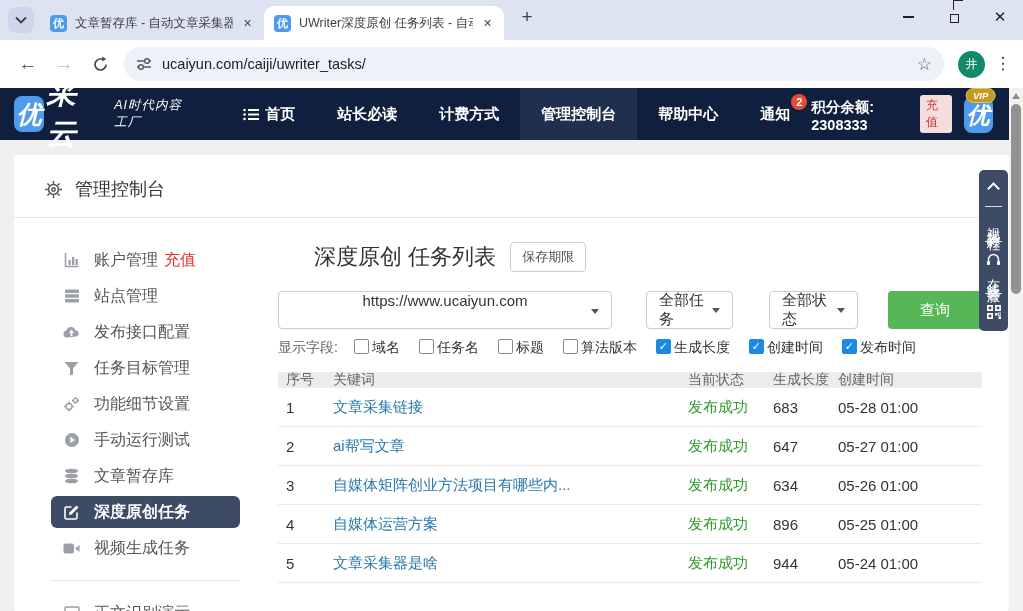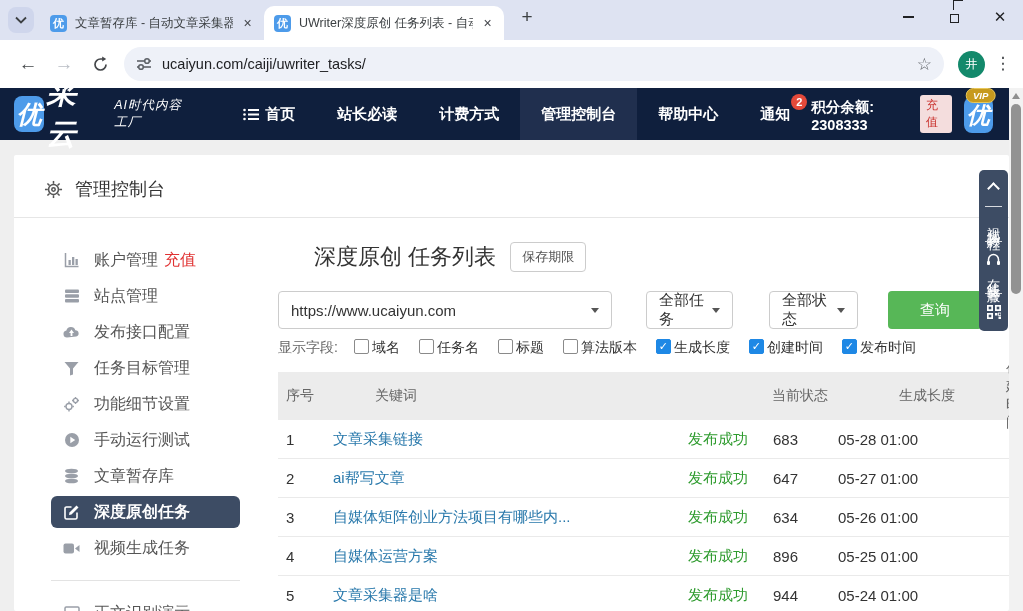--- a/index.html
+++ b/index.html
@@ -60,34 +60,34 @@
   .side-extra { color:#e03131; margin-left:6px; }
   .side-divider { border-top:1px solid #e3e3e3; margin:16px 0 16px 0; }
 
   .main { flex:1; padding:24px 34px 0 14px; }
   .main-title-row { display:flex; align-items:center; }
   .main-title { font-size:22px; color:#333;margin-left:36px; }
   .btn-outline { margin-left:14px; border:1px solid #ccc; border-radius:4px; background:#fff; color:#555; font-size:13px; padding:5px 11px; font-family:inherit; }
   .filter-row { display:flex; align-items:center; margin-top:19px; }
   .sel { height:38px; border:1px solid #ccc; border-radius:4px; background:#fff; display:flex; align-items:center; padding:0 12px; font-size:15px; color:#333; position:relative; }
   .sel .caret { width:0; height:0; border-left:4.5px solid transparent; border-right:4.5px solid transparent; border-top:5.5px solid #555; margin-left:auto; }
-  .sel-site { width:334px; }
+  .sel-site { width:334px;flex-direction:column; }
   .sel-task { width:87px; margin-left:34px; }
   .sel-status { width:89px; margin-left:36px; }
   .btn-query { width:94px; height:38px; margin-left:30px; background:#57b757; border:none; border-radius:4px; color:#fff; font-size:15px; font-family:inherit; }
 
   .fields-row { display:flex; align-items:center; margin-top:10px; font-size:14px; color:#333; }
   .fields-label { color:#666; margin-right:16px; }
   .cb-item { display:flex; align-items:flex-start; margin-right:19px; }
   .cb-box { width:15px; height:15px; border:1px solid #8a8a8a; border-radius:2px; background:#fff; margin-right:3px; display:flex; align-items:center; justify-content:center; font-size:11px; color:#fff; }
   .cb-item.checked .cb-box { background:#1e88e5; border-color:#1e88e5; }
 
   .table { margin-top:15px; font-size:15px; }
   .t-row { display:flex; align-items:center; height:39px; border-bottom:1px solid #eaeaea; color:#333; }
-  .t-head { background:#ececec; height:48px; color:#666; font-size:14px; border-bottom:none;gap:42px; }
+  .t-head { background:#ececec; height:16px; color:#666; font-size:14px; border-bottom:none; }
   .c1 { width:55px; padding-left:8px; flex:none; }
   .c2 { width:355px; flex:none; white-space:nowrap; overflow:hidden; }
   .c3 { width:85px; flex:none; }
   .c4 { width:65px; flex:none; }
   .c5 { flex:1; }
   .t-link { color:#2878ab; }
   .t-status { color:#2e9b2e; }
 
   
   .float-panel { position:absolute; right:15px; top:170px; width:29px; background:#3d4c64; border-radius:5px; color:#fff; display:flex; flex-direction:column; align-items:center; padding:12px 0 10px 0; z-index:5; }

